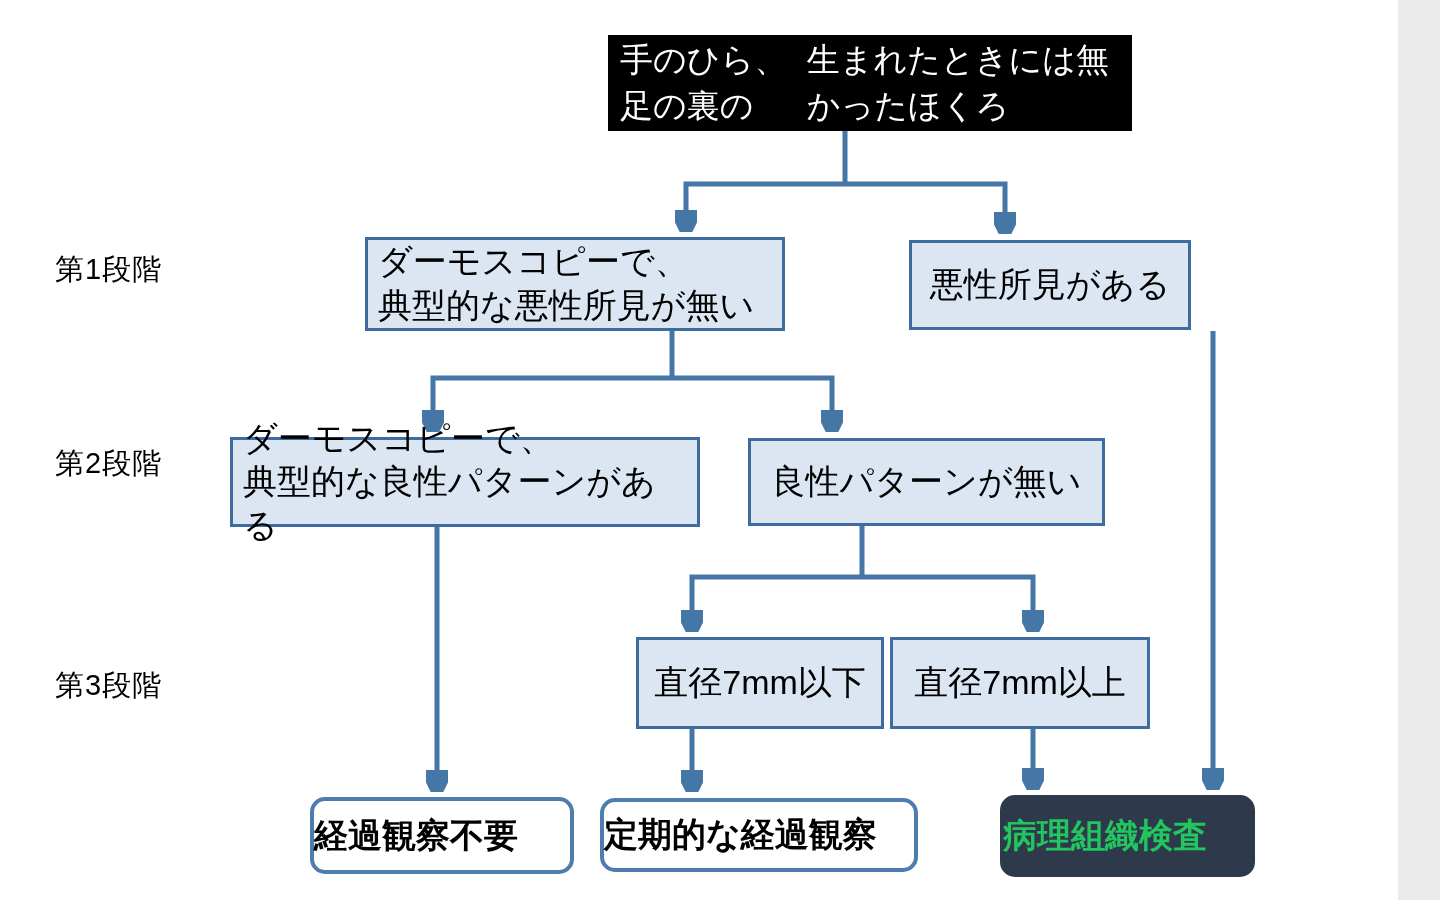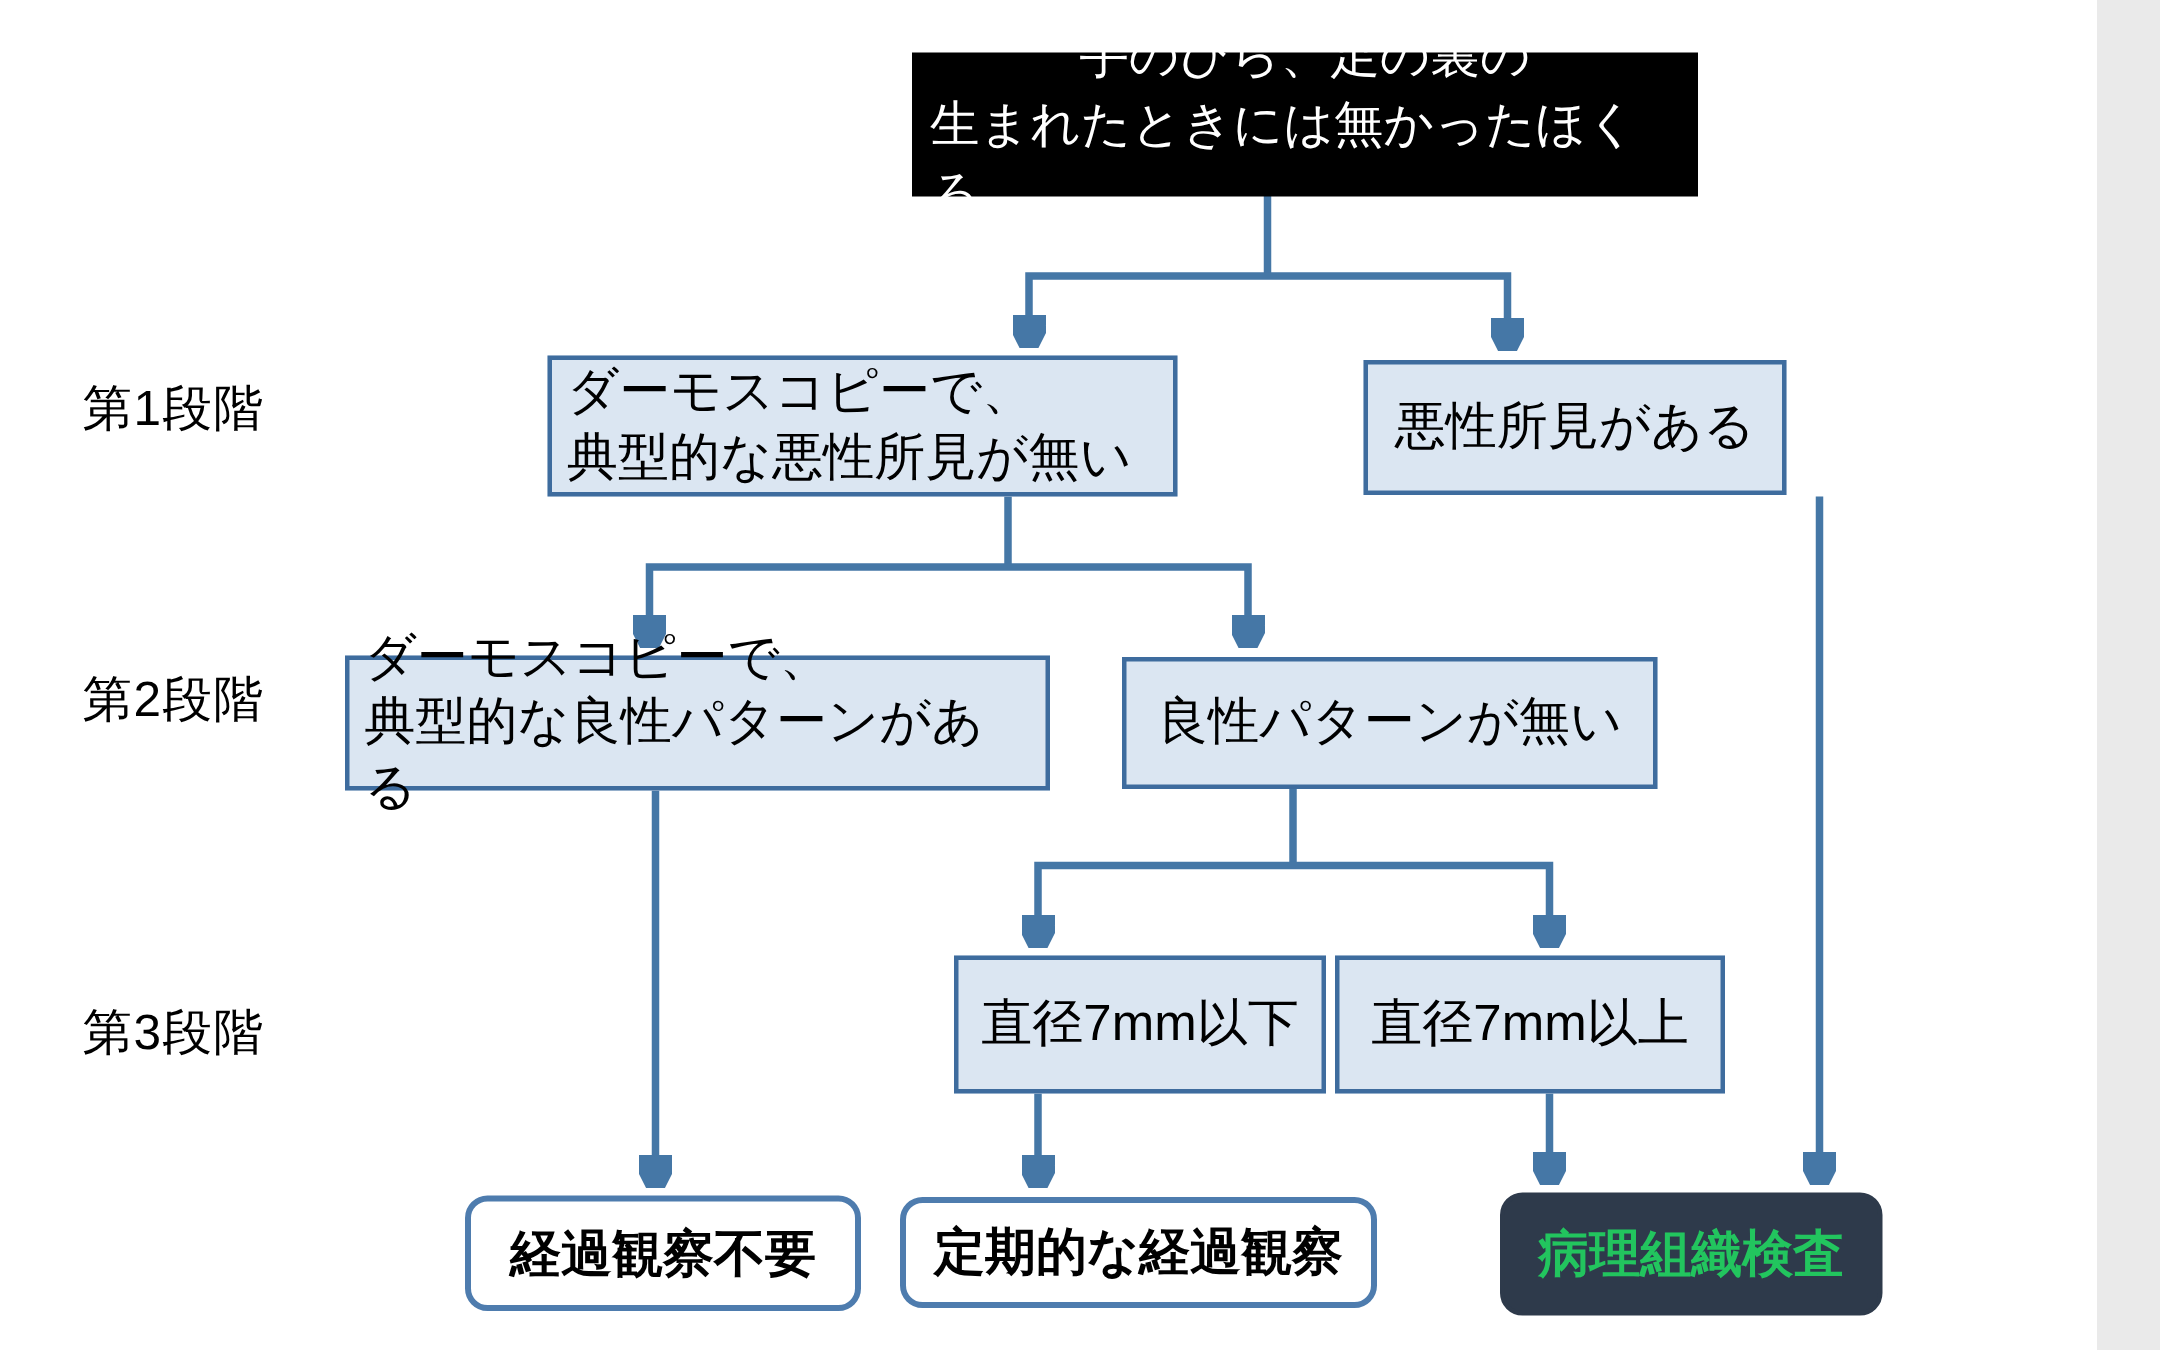--- a/index.html
+++ b/index.html
@@ -35,33 +35,33 @@
     background:var(--node-fill);
     border:3px solid var(--node-border);
     display:flex;flex-direction:column;justify-content:center;
     font-size:34px;line-height:1.28;color:#000;
   }
   .node.left-align{align-items:flex-start;padding:0 10px;}
   .node.center{align-items:center;text-align:center;padding:0 6px;}
   .title-box{
     position:absolute;left:608px;top:35px;width:524px;height:96px;
     background:var(--title-bg);color:#ffffff;
-    display:flex;flex-direction:column;justify-content:center;
-    padding:2px 12px;font-size:33px;line-height:1.4;align-items:center;
+    display:flex;flex-direction:row;justify-content:center;
+    padding:2px 12px;font-size:33px;line-height:1.4;
   }
   .stage-label{
-    position:absolute;left:55px;font-size:33px;color:#000;
+    position:absolute;left:55px;font-size:29px;color:#000;
     letter-spacing:1px;
   }
   .result{
     position:absolute;
     background:#ffffff;
     border:4px solid var(--result-border);
     border-radius:15px;
-    display:flex;align-items:center;justify-content:center;
+    display:flex;align-items:center;
     font-size:34px;font-weight:700;color:#000;text-align:center;
   }
   .result.dark{
     background:var(--dark-fill);
     border:3px solid var(--dark-fill);
     color:#22c55e;
   }
 </style>
 </head>
 <body>

